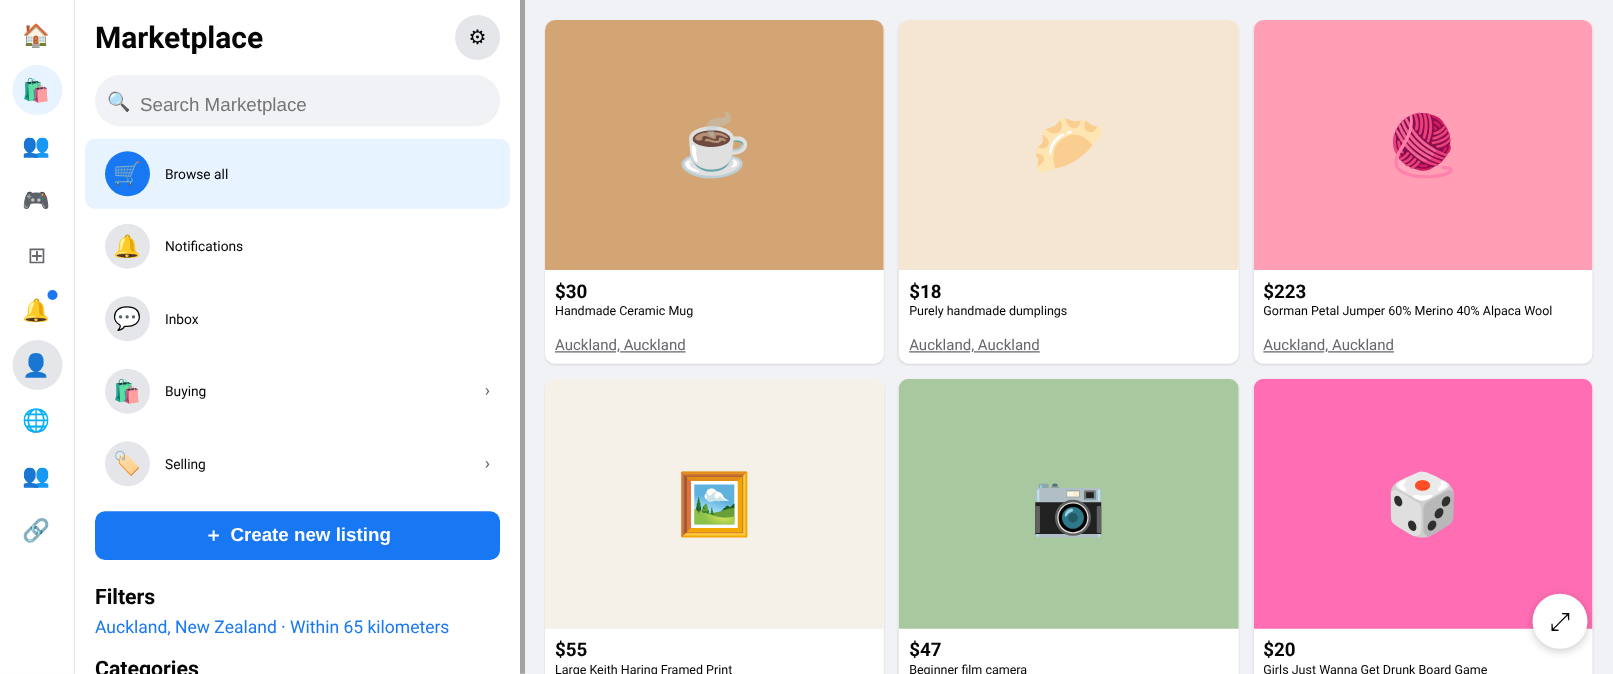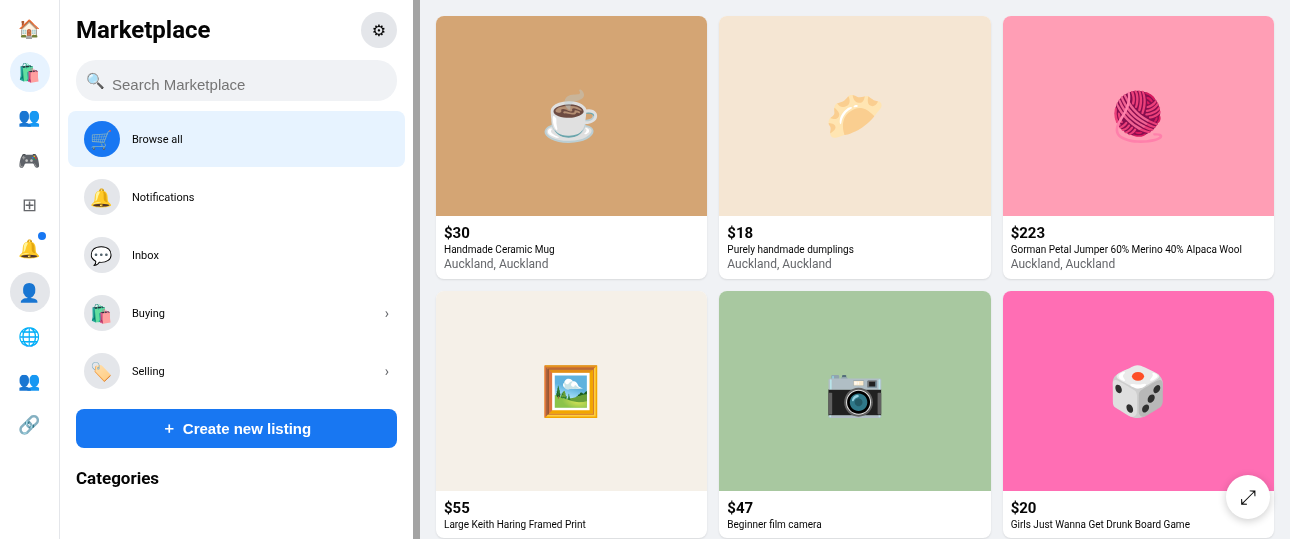--- a/index.html
+++ b/index.html
@@ -5,21 +5,21 @@
     * { box-sizing: border-box; margin: 0; padding: 0; }
     body { font-family: -apple-system, BlinkMacSystemFont, 'Segoe UI', Roboto, sans-serif; background: #f0f2f5; display: flex; height: 539px; overflow: hidden; }
 
     
     .rail { width: 60px; background: #fff; border-right: 1px solid #e4e6ea; display: flex; flex-direction: column; align-items: center; padding: 8px 0; gap: 4px; z-index: 10; }
     .rail-icon { width: 40px; height: 40px; border-radius: 50%; display: flex; align-items: center; justify-content: center; cursor: pointer; font-size: 18px; color: #65676b; position: relative; }
     .rail-icon.active { background: #e7f3ff; color: #1877f2; }
     .rail-icon .badge { position: absolute; top: 2px; right: 2px; width: 12px; height: 12px; background: #1877f2; border-radius: 50%; border: 2px solid #fff; }
 
     
-    .sidebar { width: 360px; background: #fff; border-right: 7px solid #a3a3a3; display: flex; flex-direction: column; overflow-y: auto; padding: 12px 0; }
+    .sidebar { width: 360px; background: #fff; border-right: 4px solid #a3a3a3; display: flex; flex-direction: column; overflow-y: auto; padding: 12px 0; }
     .sidebar-header { display: flex; align-items: center; justify-content: space-between; padding: 0 16px 8px; }
     .sidebar-title { font-size: 24px; font-weight: 700; color: #050505; }
     .gear-btn { width: 36px; height: 36px; border-radius: 50%; background: #e4e6ea; border: none; cursor: pointer; display: flex; align-items: center; justify-content: center; color: #050505; font-size: 16px; }
 
     
     .search-box { margin: 4px 16px 8px; position: relative; }
     .search-box input { width: 100%; padding: 16px 12px 8px 36px; border-radius: 20px; border: none; background: #f0f2f5; font-size: 15px; color: #050505; outline: none; }
     .search-box .search-icon { position: absolute; left: 10px; top: 50%; transform: translateY(-50%); color: #65676b; font-size: 15px; }
 
     
@@ -43,21 +43,21 @@
     .categories-title { font-size: 17px; font-weight: 700; color: #050505; margin-bottom: 8px; }
 
     
     .main { flex: 1; overflow-y: auto; padding: 16px; background: #f0f2f5; }
     .items-grid { display: grid; grid-template-columns: repeat(3, 1fr); gap: 12px; }
     .item-card { background: #fff; border-radius: 8px; overflow: hidden; cursor: pointer; box-shadow: 0 1px 2px rgba(0,0,0,0.1); }
     .item-img-placeholder { width: 100%; height: 200px; display: flex; align-items: center; justify-content: center; font-size: 48px; }
     .item-info { padding: 8px; }
     .item-price { font-size: 15px; font-weight: 700; color: #050505; }
     .item-name { font-size: 10px; color: #050505; margin-top: 2px; white-space: nowrap; overflow: hidden; text-overflow: ellipsis; }
-    .item-location { font-size: 12px; color: #65676b; margin-top: 2px; }
+    .item-location { font-size: 12px; color: #65676b; margin-top: 14px; text-decoration: underline; }
 
     
     ::-webkit-scrollbar { width: 6px; }
     ::-webkit-scrollbar-track { background: transparent; }
     ::-webkit-scrollbar-thumb { background: #ccc; border-radius: 3px; }
 
     
     .expand-icon { position: fixed; bottom: 20px; right: 20px; width: 44px; height: 44px; background: #fff; border-radius: 50%; box-shadow: 0 2px 8px rgba(0,0,0,0.2); display: flex; align-items: center; justify-content: center; cursor: pointer; font-size: 20px; color: #050505; }
   </style>
 </head>
@@ -118,20 +118,24 @@
     <span class="nav-label">Selling</span>
     <span class="nav-chevron">›</span>
   </div>
     </div>
 
   <button class="create-btn">
     <span>＋</span>
     <span>Create new listing</span>
   </button>
 
+  <div class="filters-section">
+    <div class="filters-title">Filters</div>
+    <div class="filter-location">Auckland, New Zealand · Within 65 kilometers</div>
+  </div>
 
   <div class="categories-section">
     <div class="categories-title">Categories</div>
 
   </div>
 </div>
 
 <div class="main">
   <div class="items-grid" id="items-grid">
       <div class="item-card">

